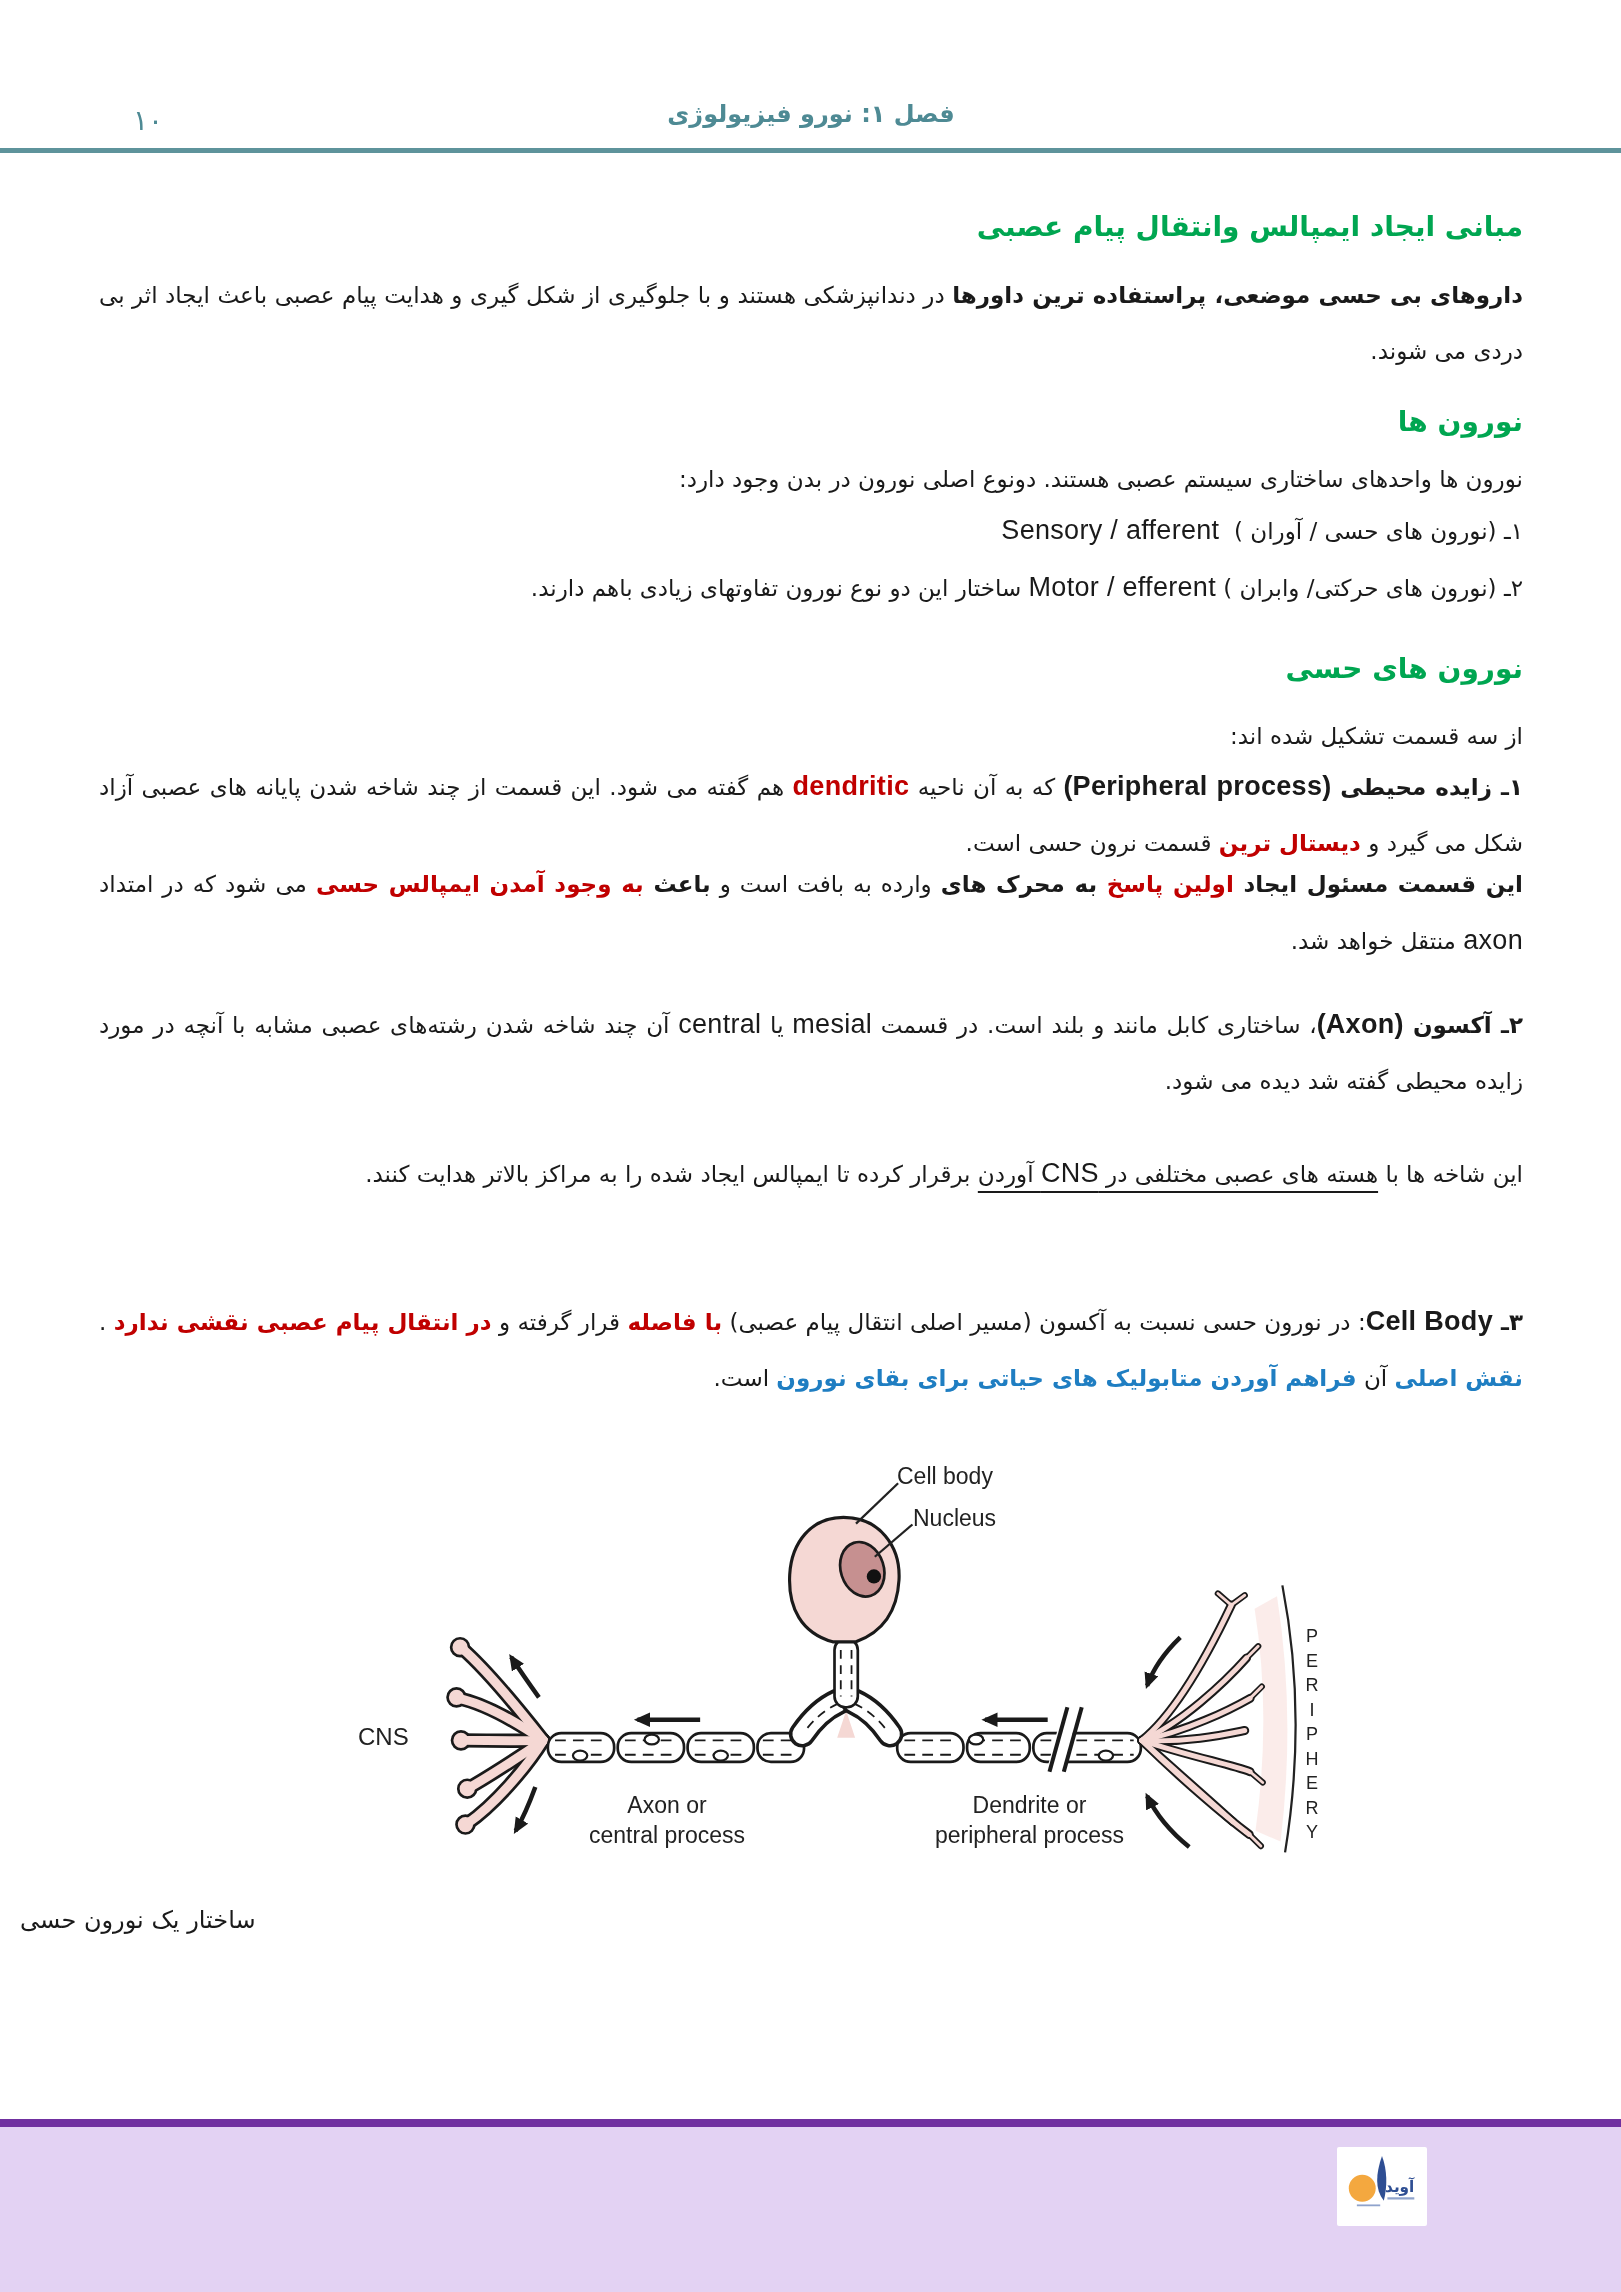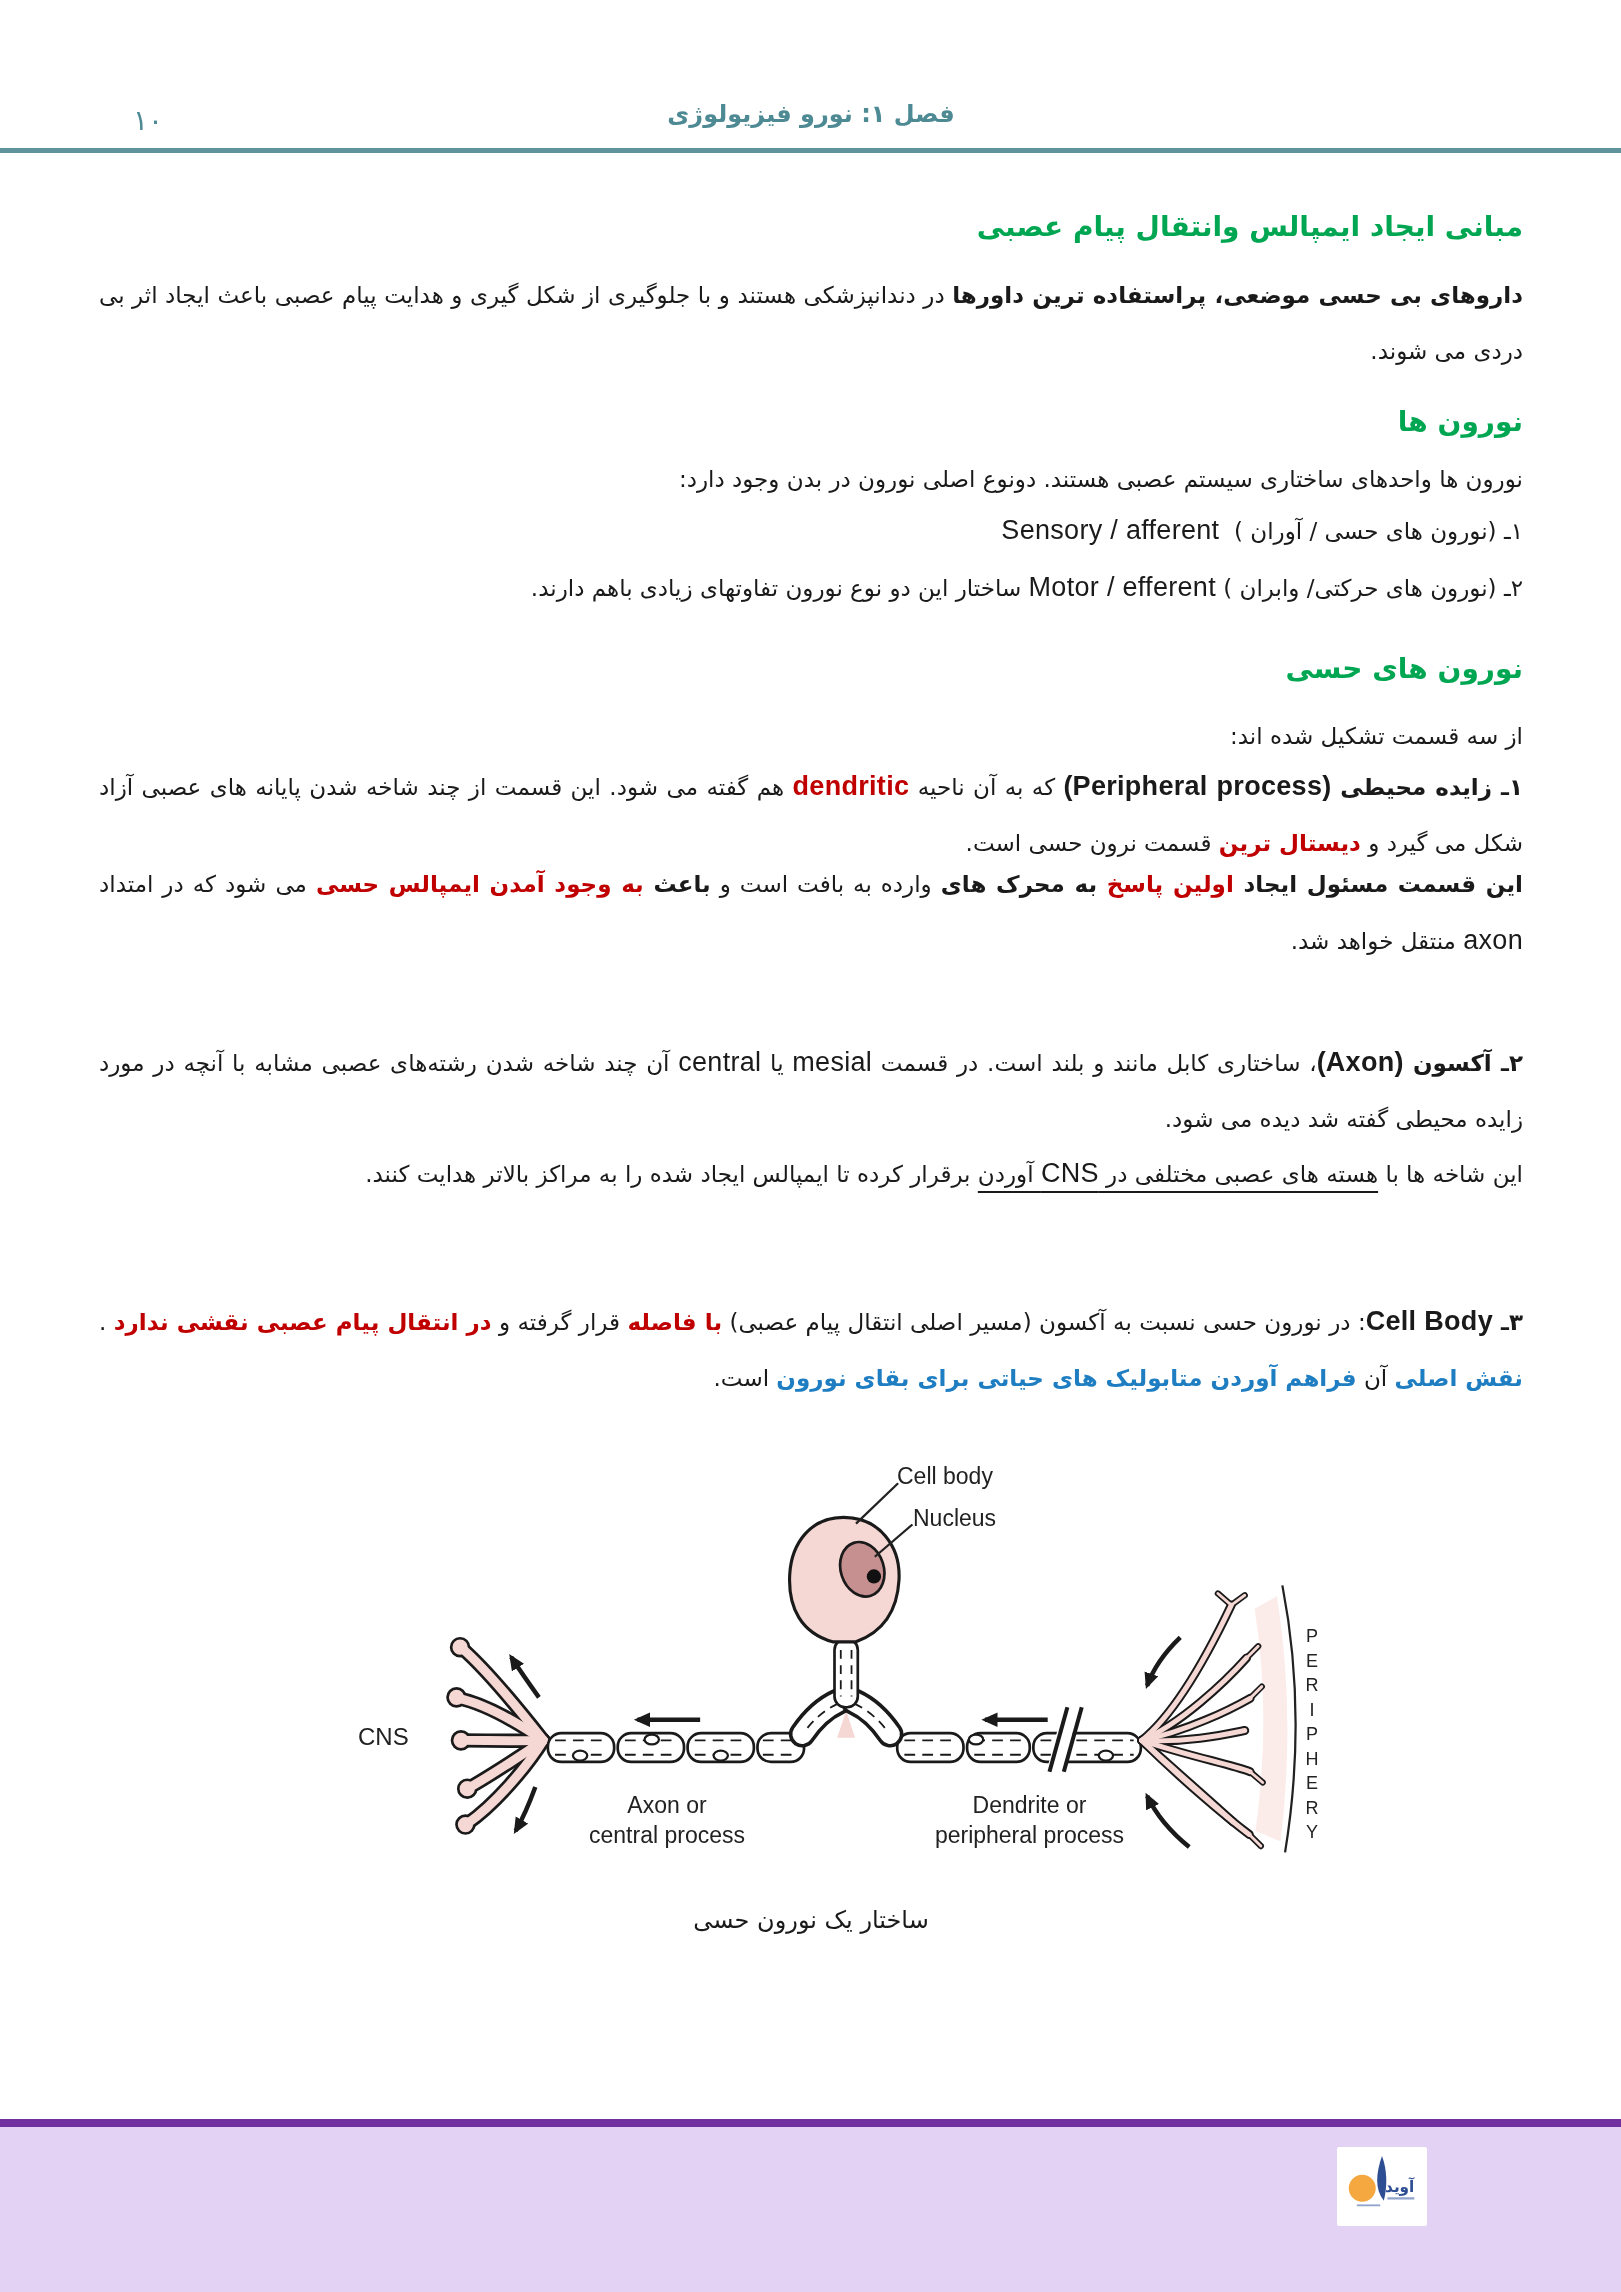--- a/index.html
+++ b/index.html
@@ -27,22 +27,22 @@
   .red{color:var(--red);font-weight:bold;}
   .blue{color:var(--blue);font-weight:bold;}
   .latin{font-family:"Liberation Sans",sans-serif;font-size:27px;letter-spacing:0.3px;}
   .u{text-decoration:underline;text-decoration-thickness:2.2px;text-underline-offset:9px;}
   
   #diagram-svg{position:absolute;left:349px;top:1460px;width:1057px;height:421px;}
   .dlabel{position:absolute;font-family:"Liberation Sans",sans-serif;font-size:23px;color:#222;}
   .dlabel.center{text-align:center;line-height:29.6px;}
   .periphery{position:absolute;left:1301px;top:1626px;writing-mode:vertical-lr;text-orientation:upright;
     font-family:"Liberation Sans",sans-serif;font-size:18px;letter-spacing:4.5px;color:#222;}
-  .caption{position:absolute;top:1906px;left:0;right:0;text-align:center;direction:rtl;
-    font-size:24px;color:var(--ink);}
+  .caption{position:absolute;top:1906px;left:0;right:0;text-align:left;direction:rtl;
+    font-size:24px;color:var(--ink);padding-left:20px;}
   
   .footer-rule{position:absolute;top:2119px;left:0;width:100%;height:8px;background:var(--purple-rule);}
   .footer-band{position:absolute;top:2127px;left:0;width:100%;height:166px;background:var(--band);}
   .logo-box{position:absolute;left:1337px;top:2147px;width:90px;height:79px;background:#fff;border-radius:2px;}
 </style>
 </head>
 <body>
 
 <div id="page">
 
@@ -55,21 +55,21 @@
 
   <h2 class="ghead" style="top:399px">نورون ها</h2>
   <p class="para nojust" style="top:451px"><span class="run">نورون ها واحدهای ساختاری سیستم عصبی هستند. دونوع اصلی نورون در بدن وجود دارد:</span></p>
   <p class="para nojust" style="top:502px"><span class="run">۱ـ (نورون های حسی / آوران )  </span><span class="run latin">Sensory / afferent</span></p>
   <p class="para nojust" style="top:559px"><span class="run">۲ـ (نورون های حرکتی/ وابران ) </span><span class="run latin">Motor / efferent</span><span class="run"> ساختار این دو نوع نورون تفاوتهای زیادی باهم دارند.</span></p>
 
   <h2 class="ghead" style="top:646px">نورون های حسی</h2>
   <p class="para nojust" style="top:708px"><span class="run">از سه قسمت تشکیل شده اند:</span></p>
   <p class="para" style="top:758px"><span class="run b">۱ـ زایده محیطی </span><span class="run latin b">(Peripheral process)</span><span class="run"> که به آن ناحیه </span><span class="run latin red">dendritic</span><span class="run"> هم گفته می شود. این قسمت از چند شاخه شدن پایانه های عصبی آزاد شکل می گیرد و </span><span class="run red">دیستال ترین</span><span class="run"> قسمت نرون حسی است.</span></p>
   <p class="para" style="top:856px"><span class="run b">این قسمت مسئول ایجاد </span><span class="run red">اولین پاسخ</span><span class="run b"> به محرک های</span><span class="run"> وارده به بافت است و </span><span class="run b">باعث </span><span class="run red">به وجود آمدن ایمپالس حسی</span><span class="run"> می شود که در امتداد </span><span class="run latin">axon</span><span class="run"> منتقل خواهد شد.</span></p>
-  <p class="para" style="top:1034px"><span class="run b">۲ـ آکسون </span><span class="run latin b">(Axon)</span><span class="run">، ساختاری کابل مانند و بلند است. در قسمت </span><span class="run latin">mesial</span><span class="run"> یا </span><span class="run latin">central</span><span class="run"> آن چند شاخه شدن رشته‌های عصبی مشابه با آنچه در مورد زایده محیطی گفته شد دیده می شود.</span></p>
+  <p class="para" style="top:996px"><span class="run b">۲ـ آکسون </span><span class="run latin b">(Axon)</span><span class="run">، ساختاری کابل مانند و بلند است. در قسمت </span><span class="run latin">mesial</span><span class="run"> یا </span><span class="run latin">central</span><span class="run"> آن چند شاخه شدن رشته‌های عصبی مشابه با آنچه در مورد زایده محیطی گفته شد دیده می شود.</span></p>
   <p class="para" style="top:1145px"><span class="run">این شاخه ها با </span><span class="run u">هسته های عصبی مختلفی در </span><span class="run latin u">CNS</span><span class="run u"> آوردن</span><span class="run"> برقرار کرده تا ایمپالس ایجاد شده را به مراکز بالاتر هدایت کنند.</span></p>
   <p class="para" style="top:1293px"><span class="run b">۳ـ </span><span class="run latin b">Cell Body</span><span class="run">: در نورون حسی نسبت به آکسون (مسیر اصلی انتقال پیام عصبی) </span><span class="run red">با فاصله</span><span class="run"> قرار گرفته و </span><span class="run red">در انتقال پیام عصبی نقشی ندارد</span><span class="run"> . </span><span class="run blue">نقش اصلی</span><span class="run"> آن </span><span class="run blue">فراهم آوردن متابولیک های حیاتی برای بقای نورون</span><span class="run"> است.</span></p>
 
   <svg id="diagram-svg" viewBox="0 0 1180 470" xmlns="http://www.w3.org/2000/svg">
     <defs>
       <marker id="ah" markerUnits="userSpaceOnUse" markerWidth="20" markerHeight="18" refX="14" refY="8" orient="auto">
         <path d="M0,0 L18,8 L0,16 Z" fill="#1a1a1a"></path>
       </marker>
     </defs>
 

